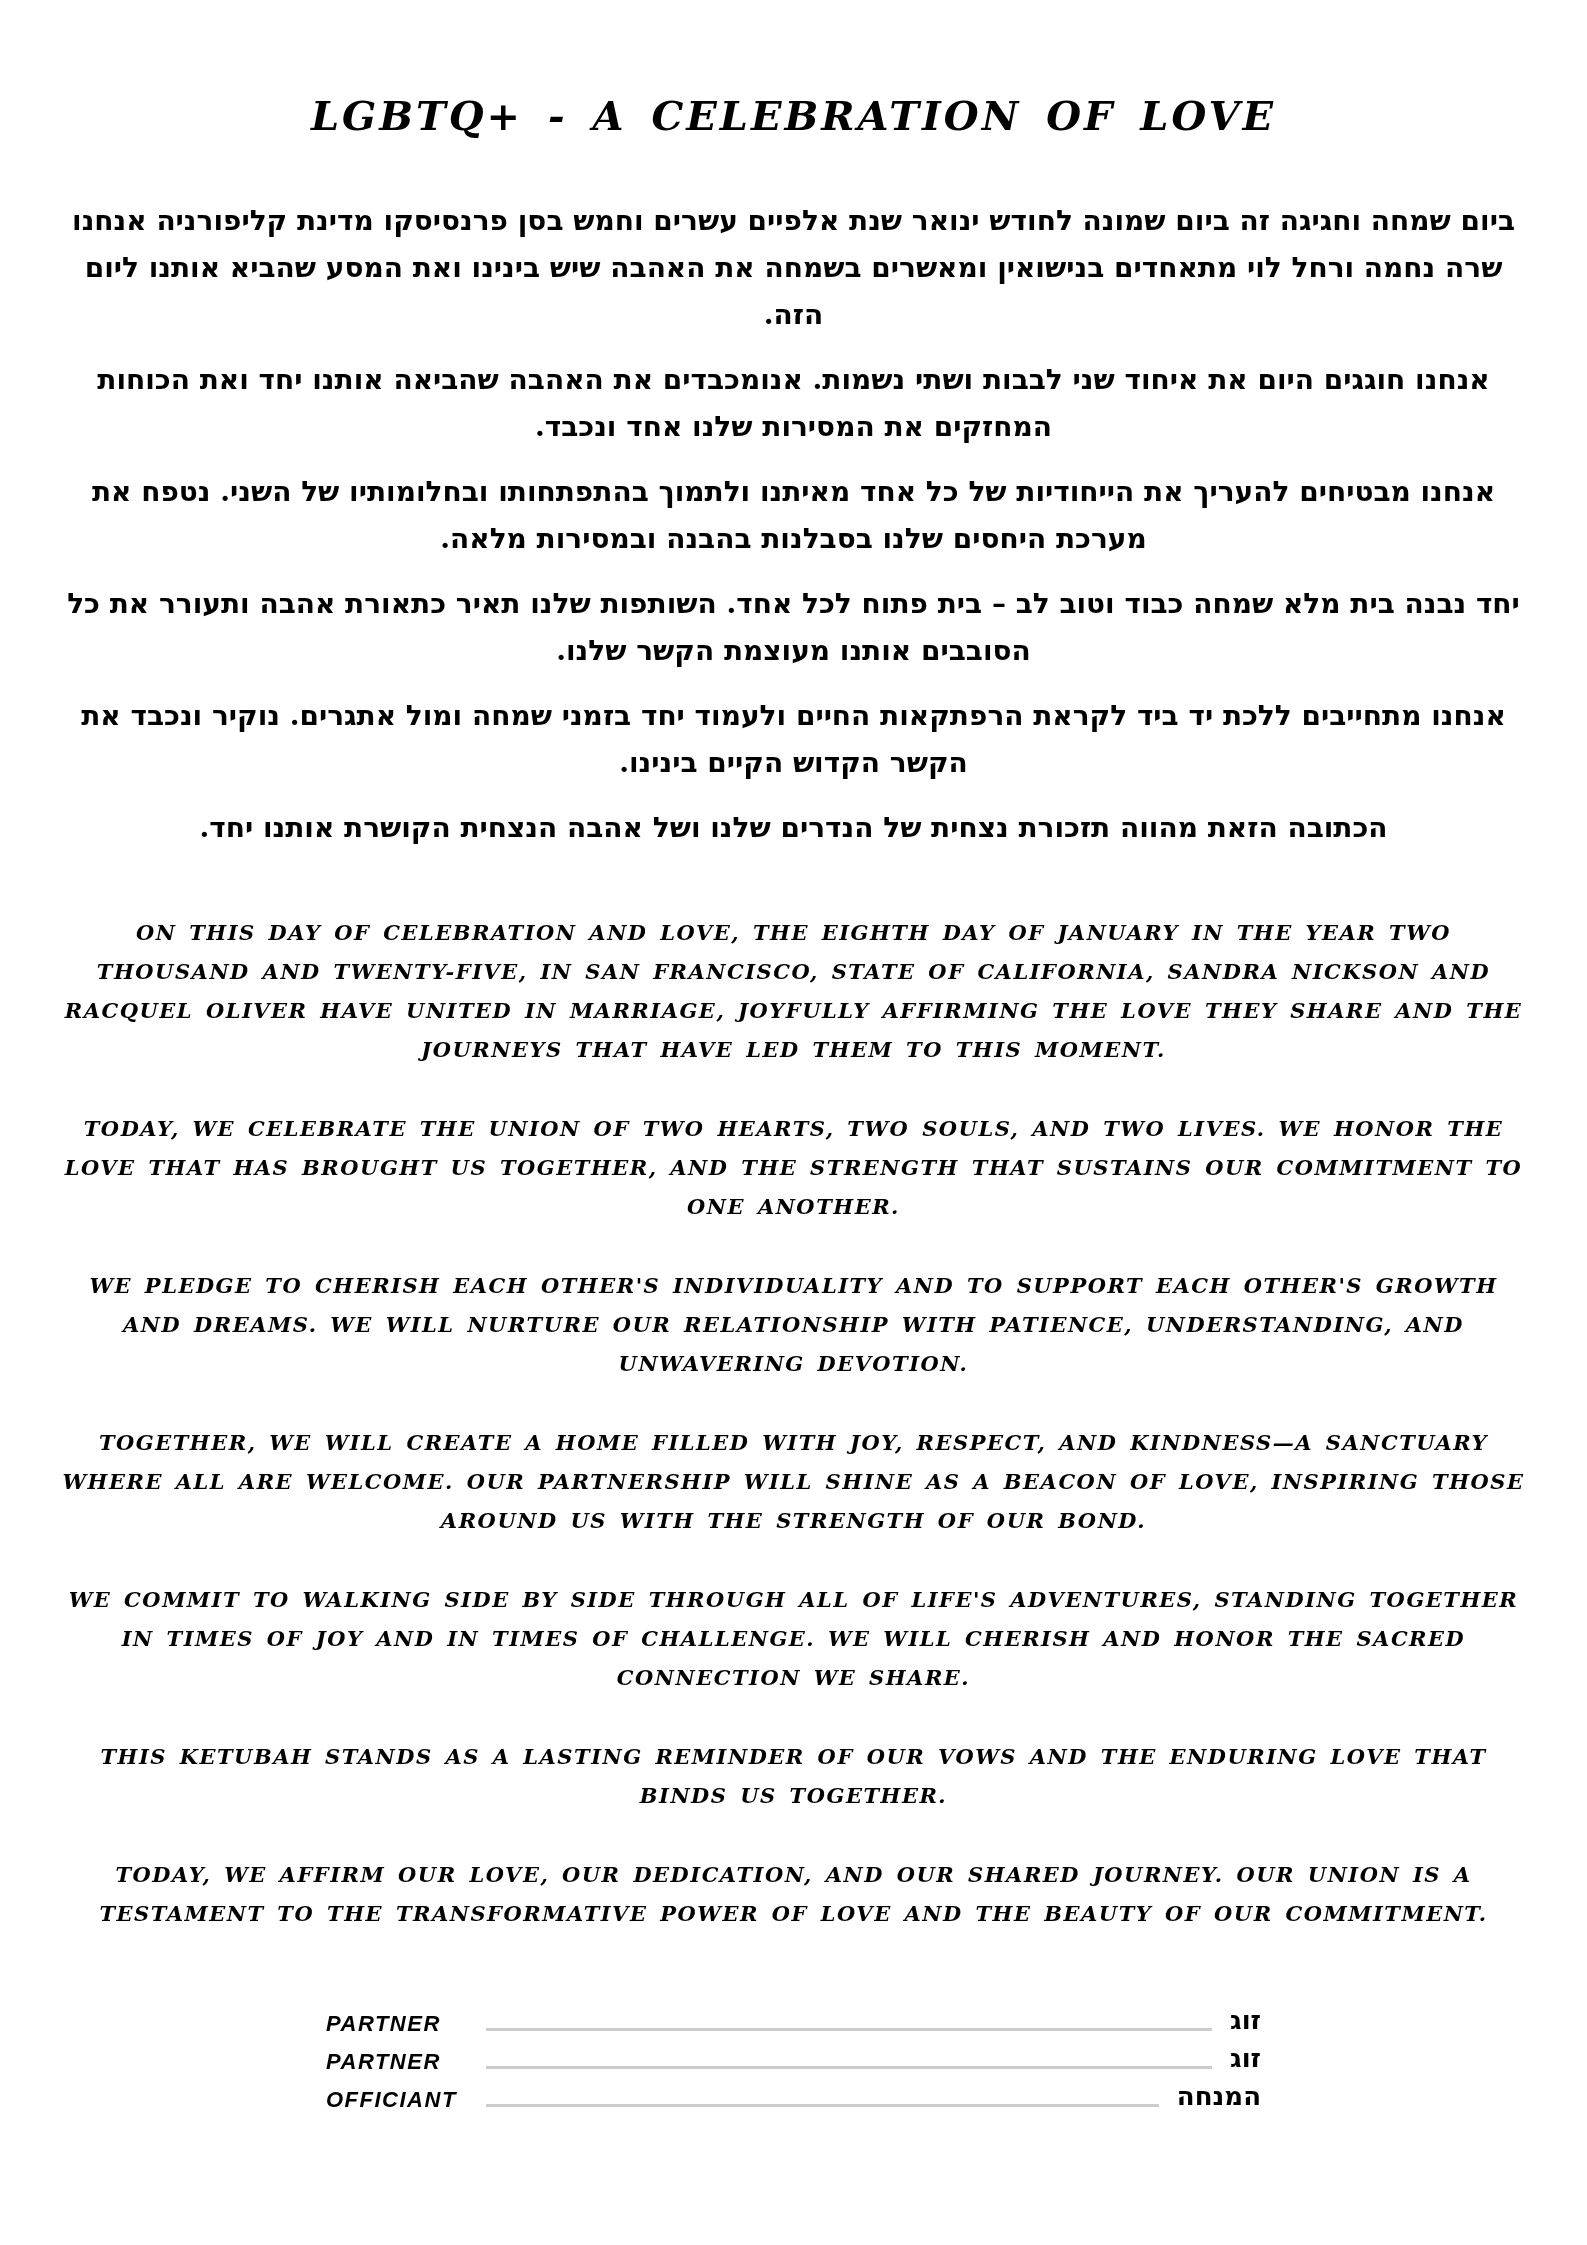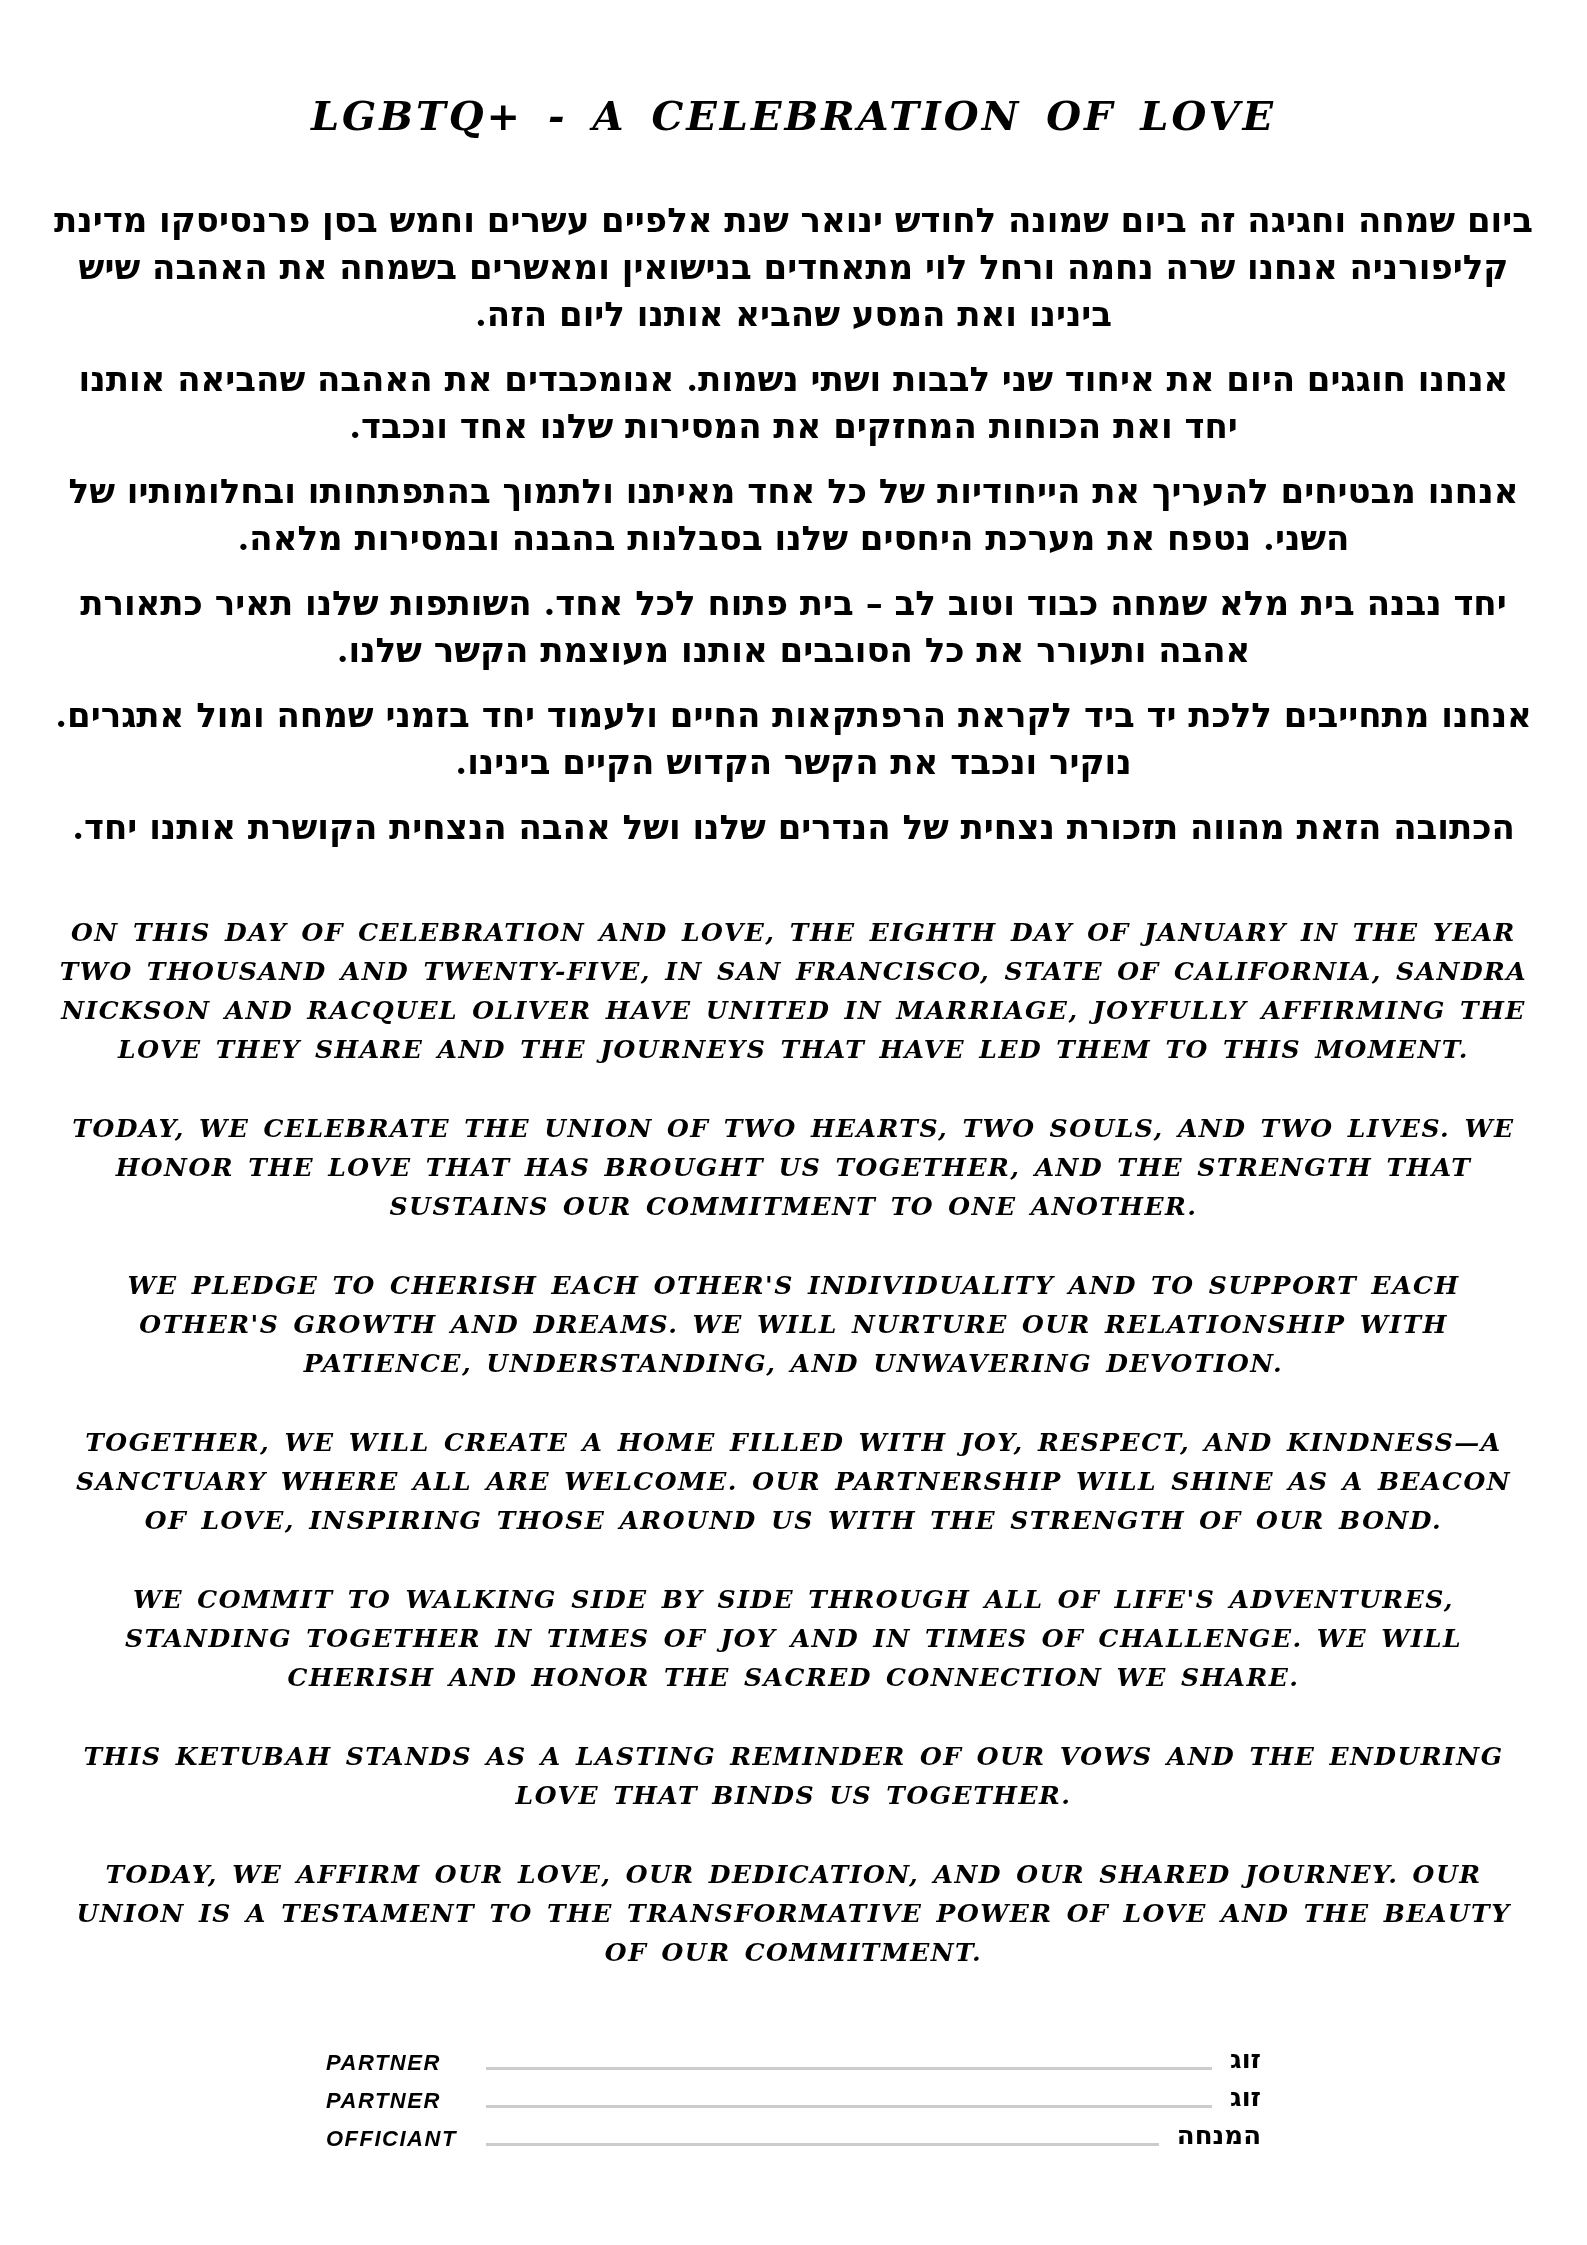--- a/index.html
+++ b/index.html
@@ -26,33 +26,33 @@
     letter-spacing: 3px;
     word-spacing: 8px;
     margin: 0 0 58px 0;
   }
   .hebrew-section p {
     direction: rtl;
     unicode-bidi: embed;
     text-align: center;
     font-family: "DejaVu Serif", "DejaVu Sans", sans-serif;
     font-weight: bold;
-    font-size: 34px;
+    font-size: 28px;
     line-height: 47px;
     margin: 18px 0 16px 0;
   }
   .english-section {
     margin-top: 62px;
   }
   .english-section p {
     text-align: center;
     font-family: "DejaVu Serif", serif;
     font-weight: bold;
     font-style: italic;
-    font-size: 25px;
+    font-size: 21px;
     line-height: 39px;
     letter-spacing: 1.5px;
     word-spacing: 4px;
     margin: 0 0 40px 0;
   }
   .signature-block {
     width: 935px;
     margin: 68px auto 0 auto;
   }
   .sig-row {

